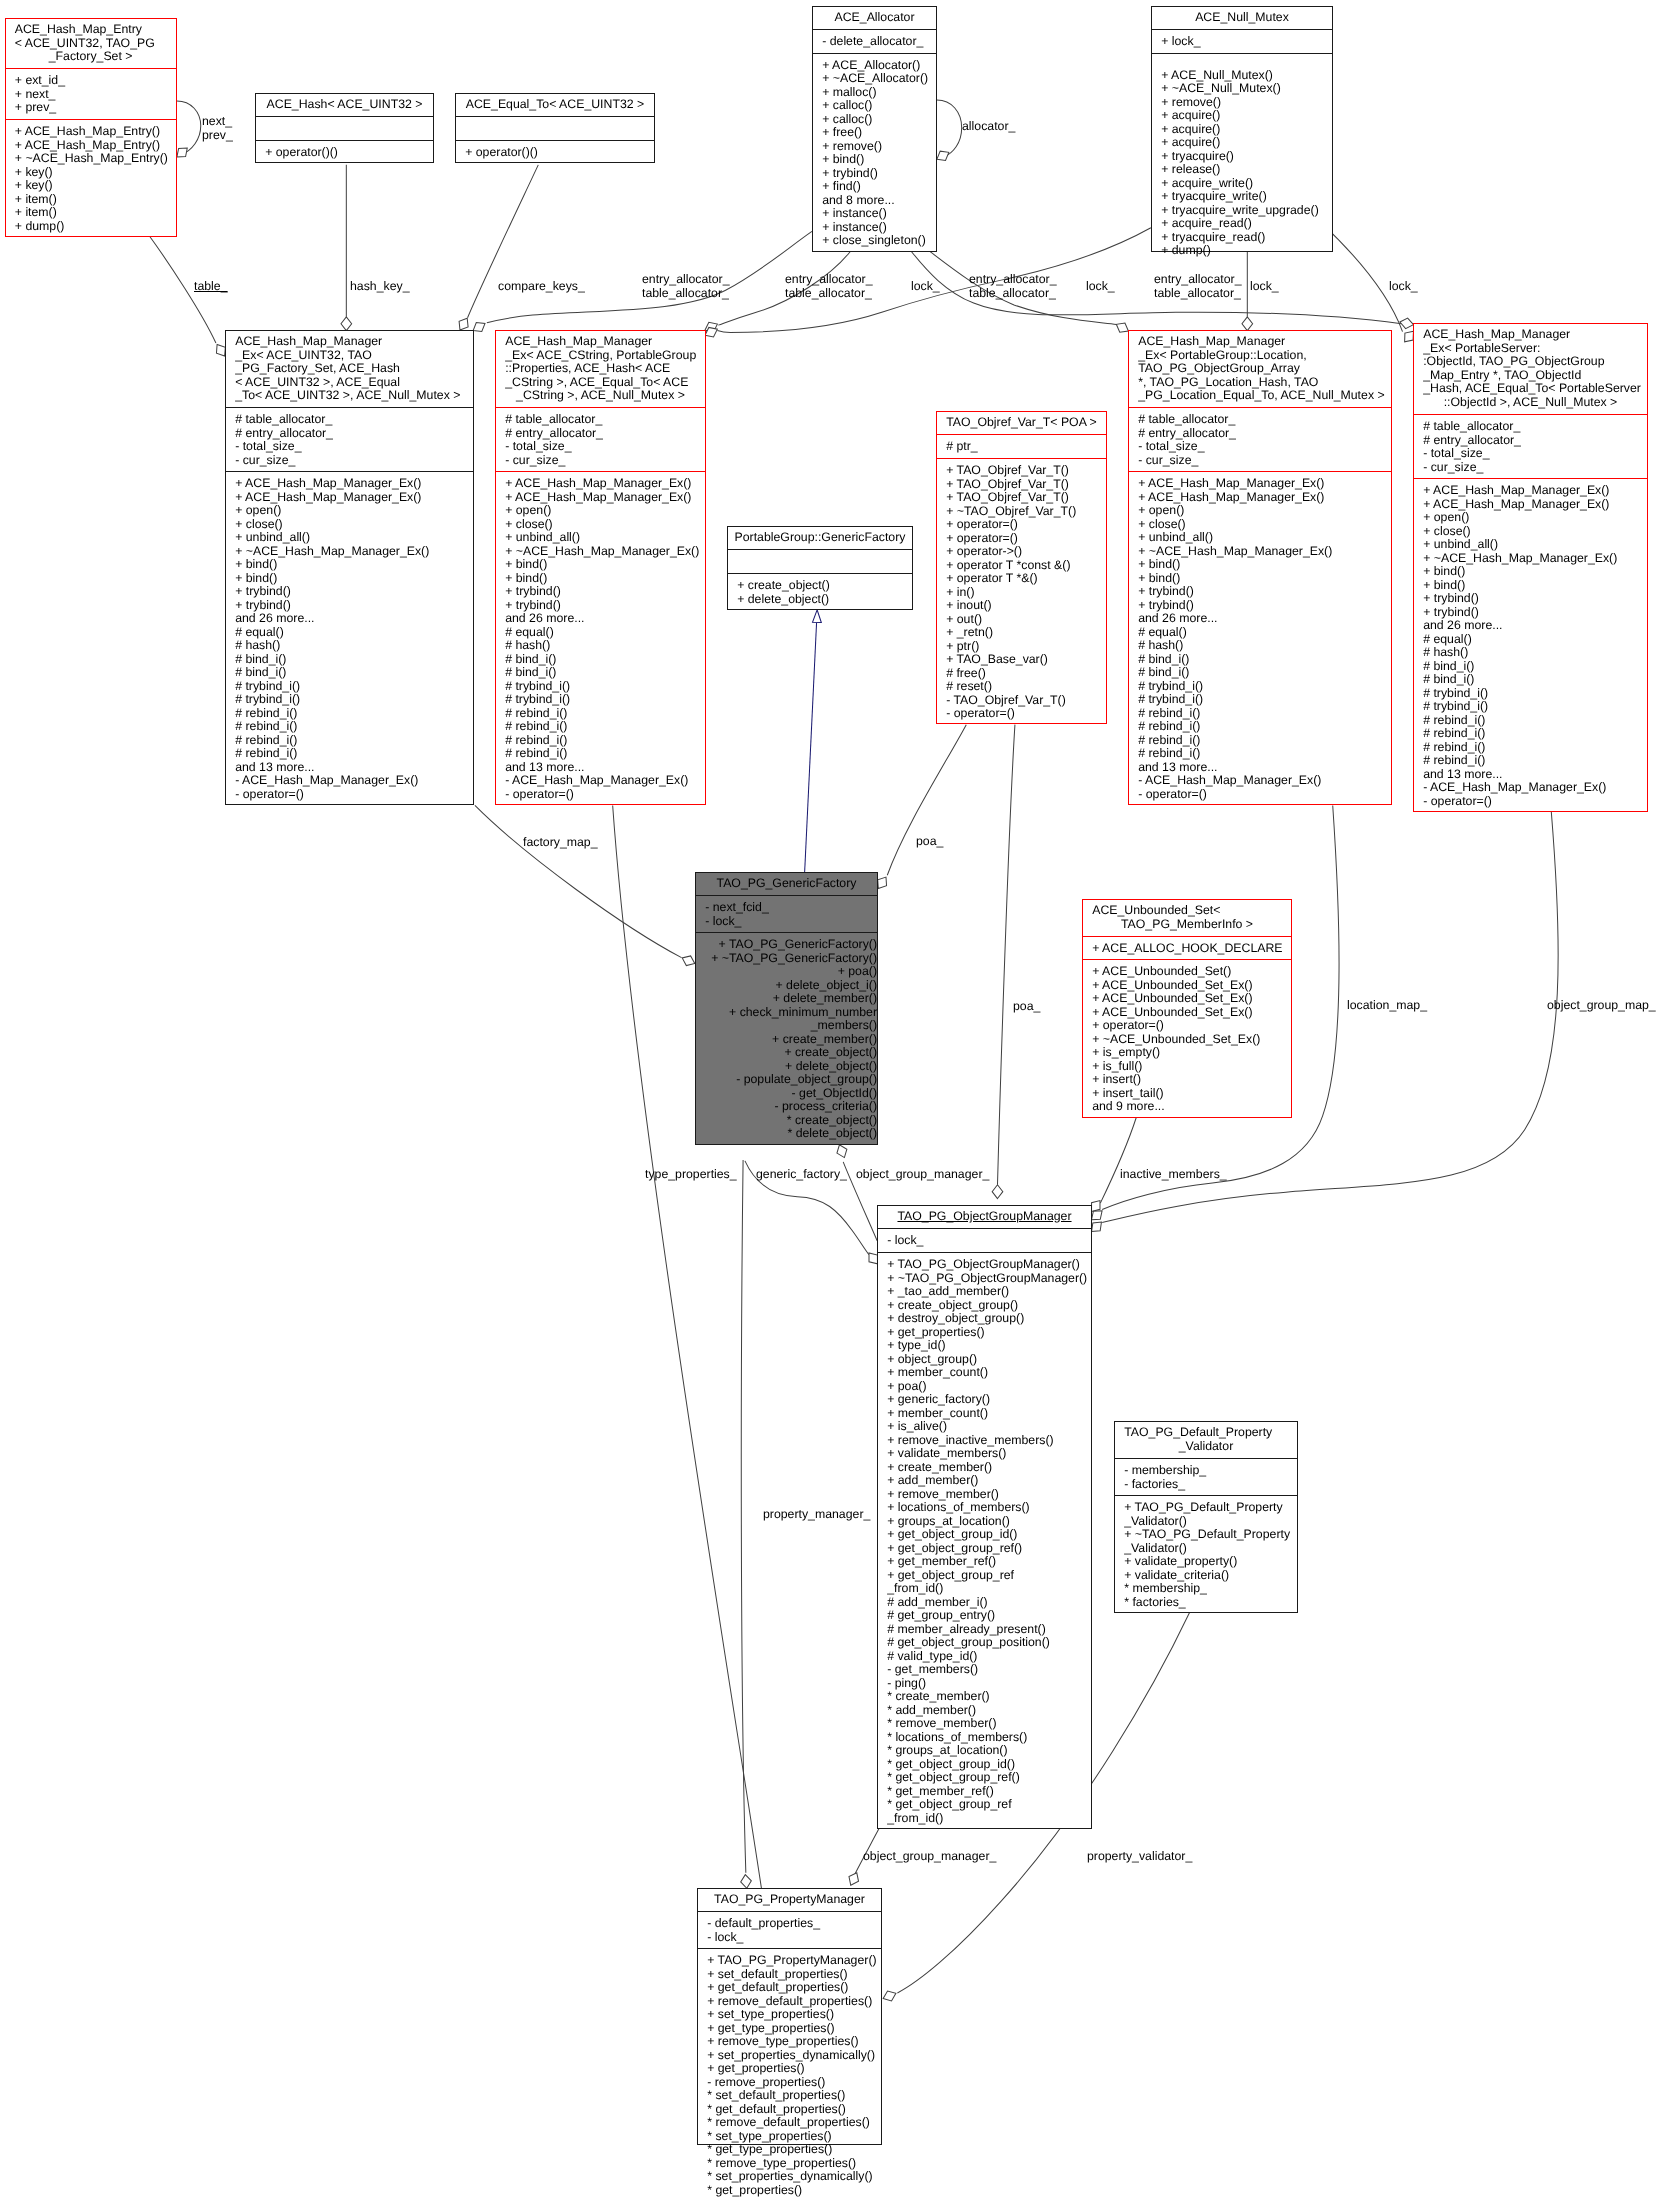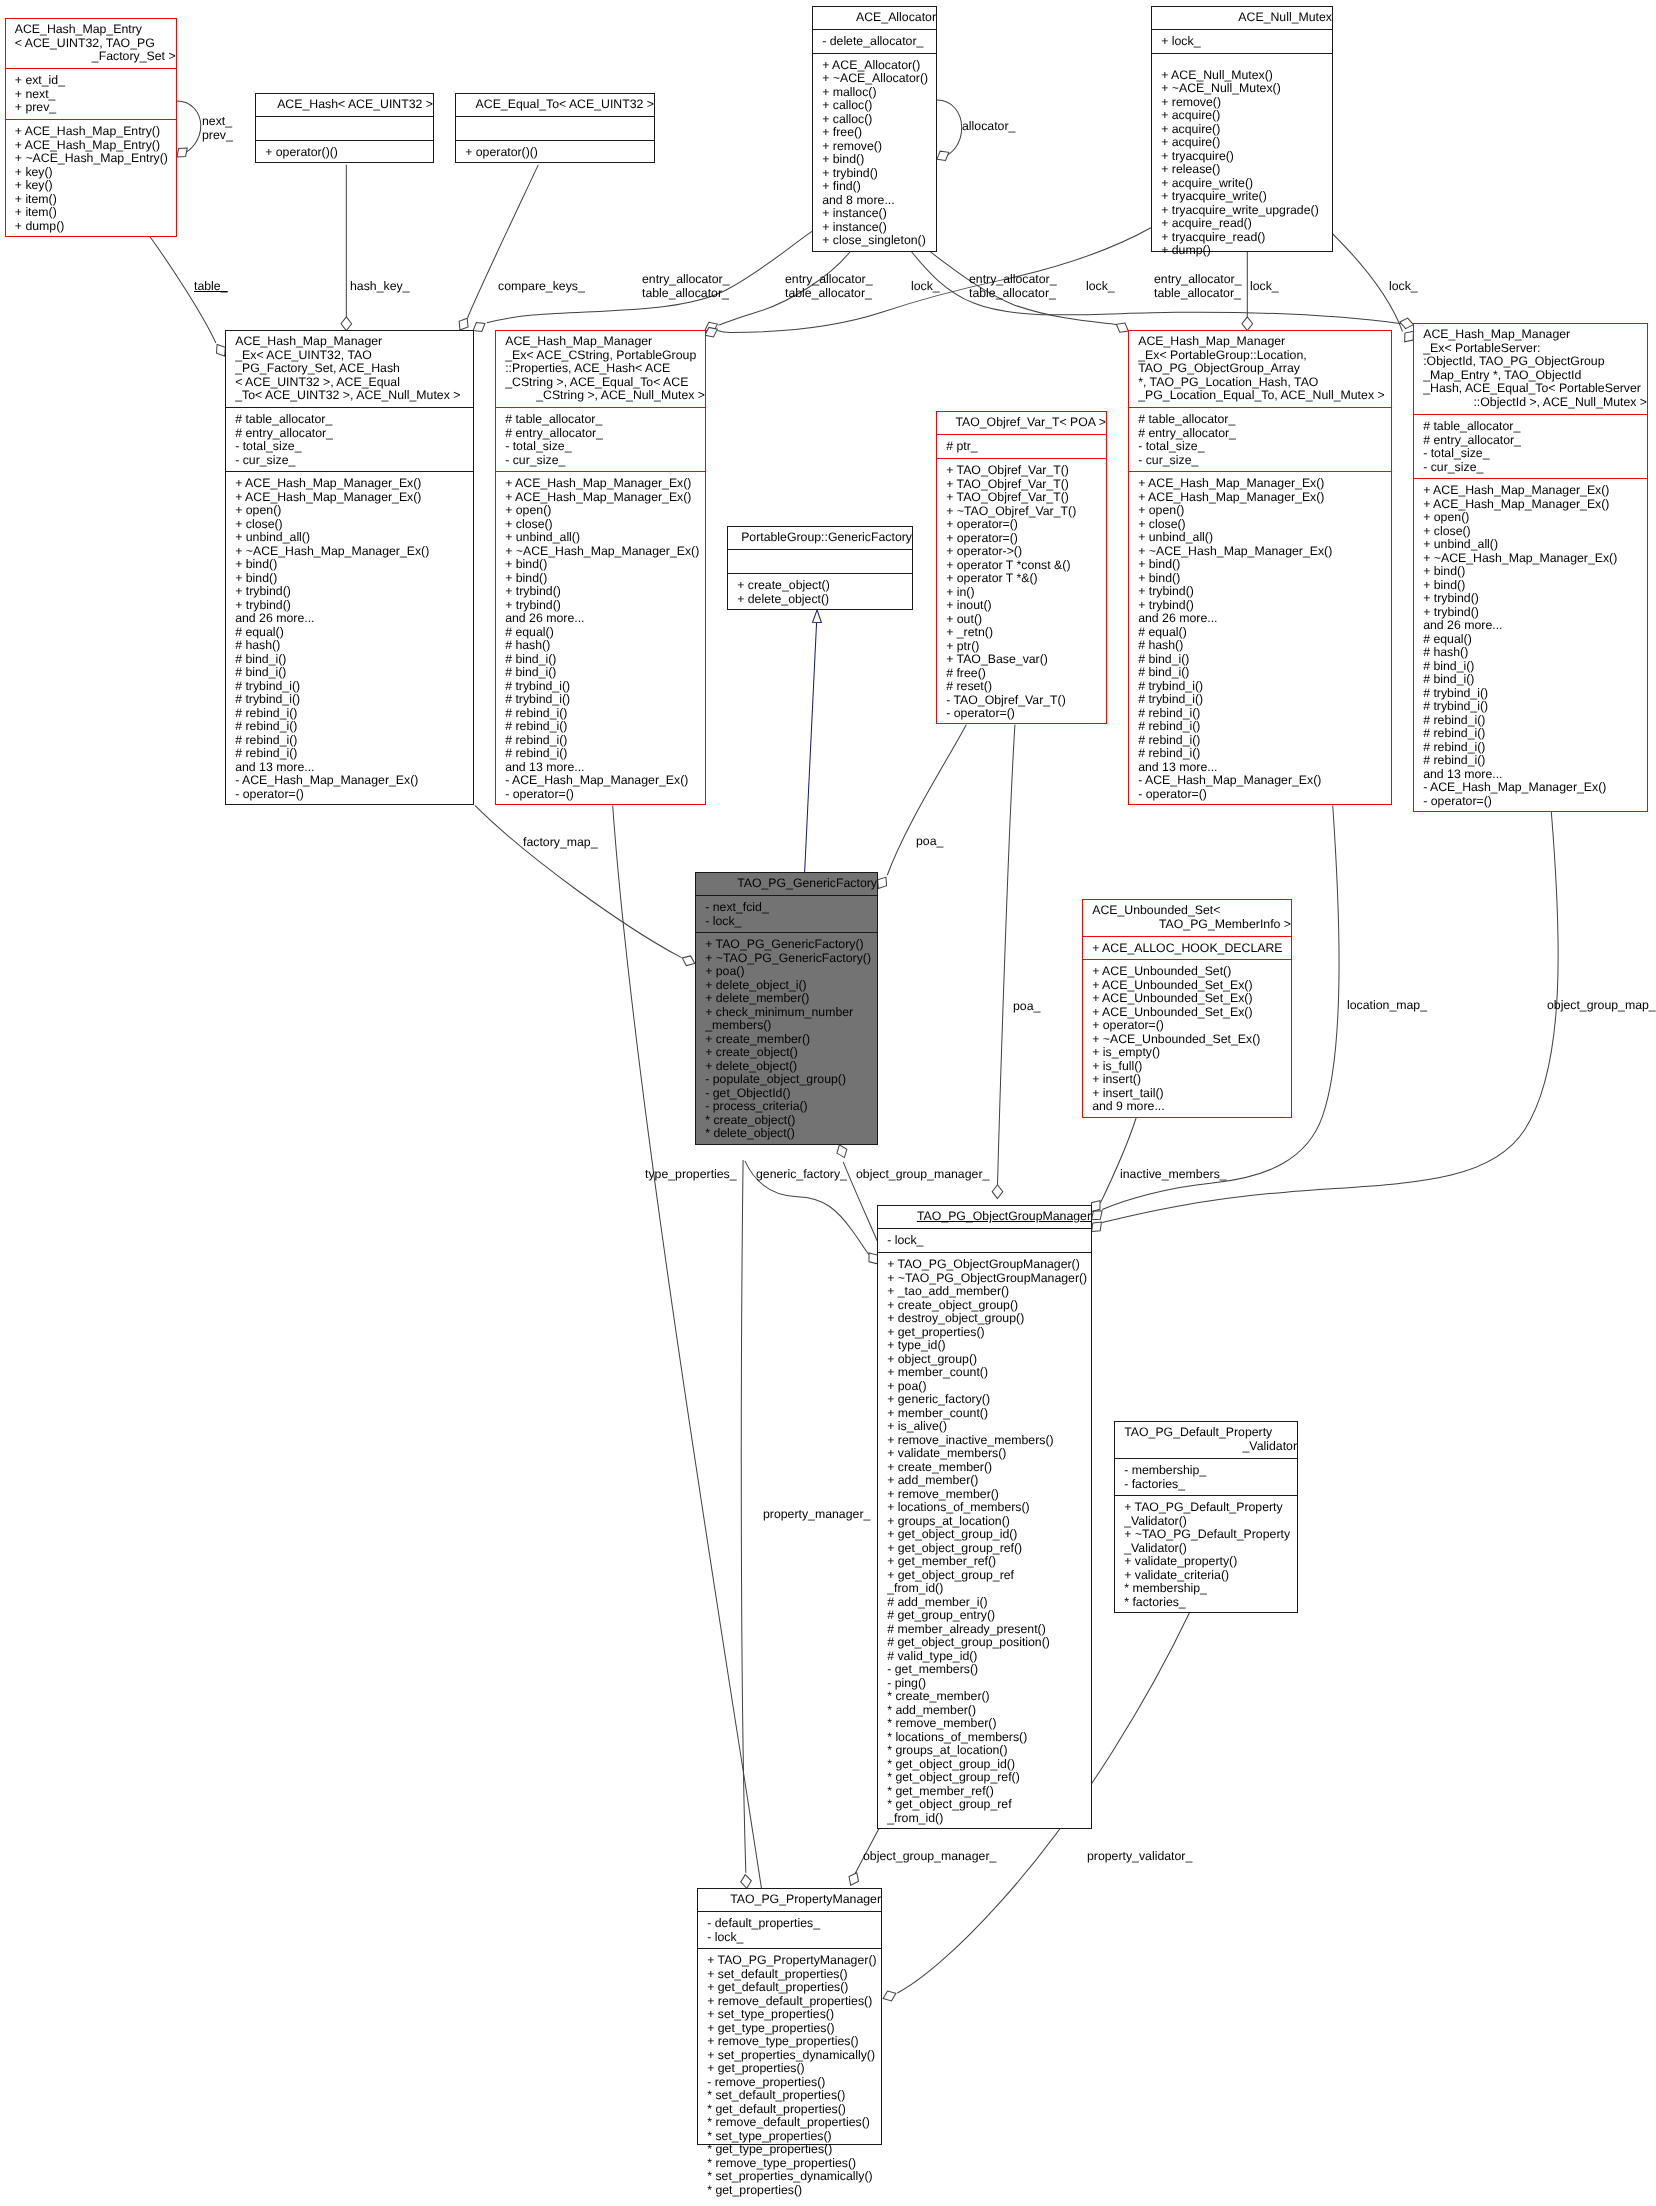--- a/index.html
+++ b/index.html
@@ -11,21 +11,21 @@
 .node{position:absolute;box-sizing:border-box;background:#ffffff;}
 .node.plain{border:0.9px solid #1a1a1a;}
 .node.highlight{border:0.9px solid #ff0000;}
 .node.focus{border:0.9px solid #1a1a1a;background:#737373;}
 .sec{position:absolute;left:0;right:0;box-sizing:border-box;}
 .node.plain .div{border-top:0.9px solid #1a1a1a;}
 .node.highlight .div{border-top:0.9px solid #ff0000;}
 .node.focus .div{border-top:0.9px solid #1a1a1a;}
 .div{position:absolute;left:-0.9px;right:-0.9px;height:0;}
 .ln{height:13.5px;line-height:13.5px;white-space:pre;padding-left:9.2px;}
-.ln.c{text-align:right;padding-left:0;padding-right:0;}
+.ln.c{text-align:center;padding-left:0;padding-right:0;}
 .elabel{position:absolute;font-size:12.3px;color:#000000;}
 .elabel div{height:14px;line-height:14px;white-space:pre;}
 </style>
 </head>
 <body>
 
 <div id="canvas">
 <svg class="edges" viewBox="0 0 1804 2403">
 <path d="M192.5,110 C208,110 218.5,122 218.5,137 C218.5,151.5 209,164 197,168.5" fill="none" stroke="#404040" stroke-width="1.1"></path>
 <polygon points="192.5,171.0 202.0,170.5 203.8,161.2 194.4,161.7" fill="#ffffff" stroke="#404040" stroke-width="1.1"></polygon>
@@ -400,21 +400,21 @@
 <div class="node focus" style="left:695px;top:872px;width:183px;height:273px;">
 <div class="sec" style="top:4px;">
 <div class="ln c">TAO_PG_GenericFactory</div>
 </div>
 <div class="div" style="top:22.4px;"></div>
 <div class="sec" style="top:28px;">
 <div class="ln">- next_fcid_</div>
 <div class="ln">- lock_</div>
 </div>
 <div class="div" style="top:59px;"></div>
-<div class="sec" style="top:65px;">
+<div class="sec" style="top:65px;text-align:right;">
 <div class="ln">+ TAO_PG_GenericFactory()</div>
 <div class="ln">+ ~TAO_PG_GenericFactory()</div>
 <div class="ln">+ poa()</div>
 <div class="ln">+ delete_object_i()</div>
 <div class="ln">+ delete_member()</div>
 <div class="ln">+ check_minimum_number</div>
 <div class="ln">_members()</div>
 <div class="ln">+ create_member()</div>
 <div class="ln">+ create_object()</div>
 <div class="ln">+ delete_object()</div>

